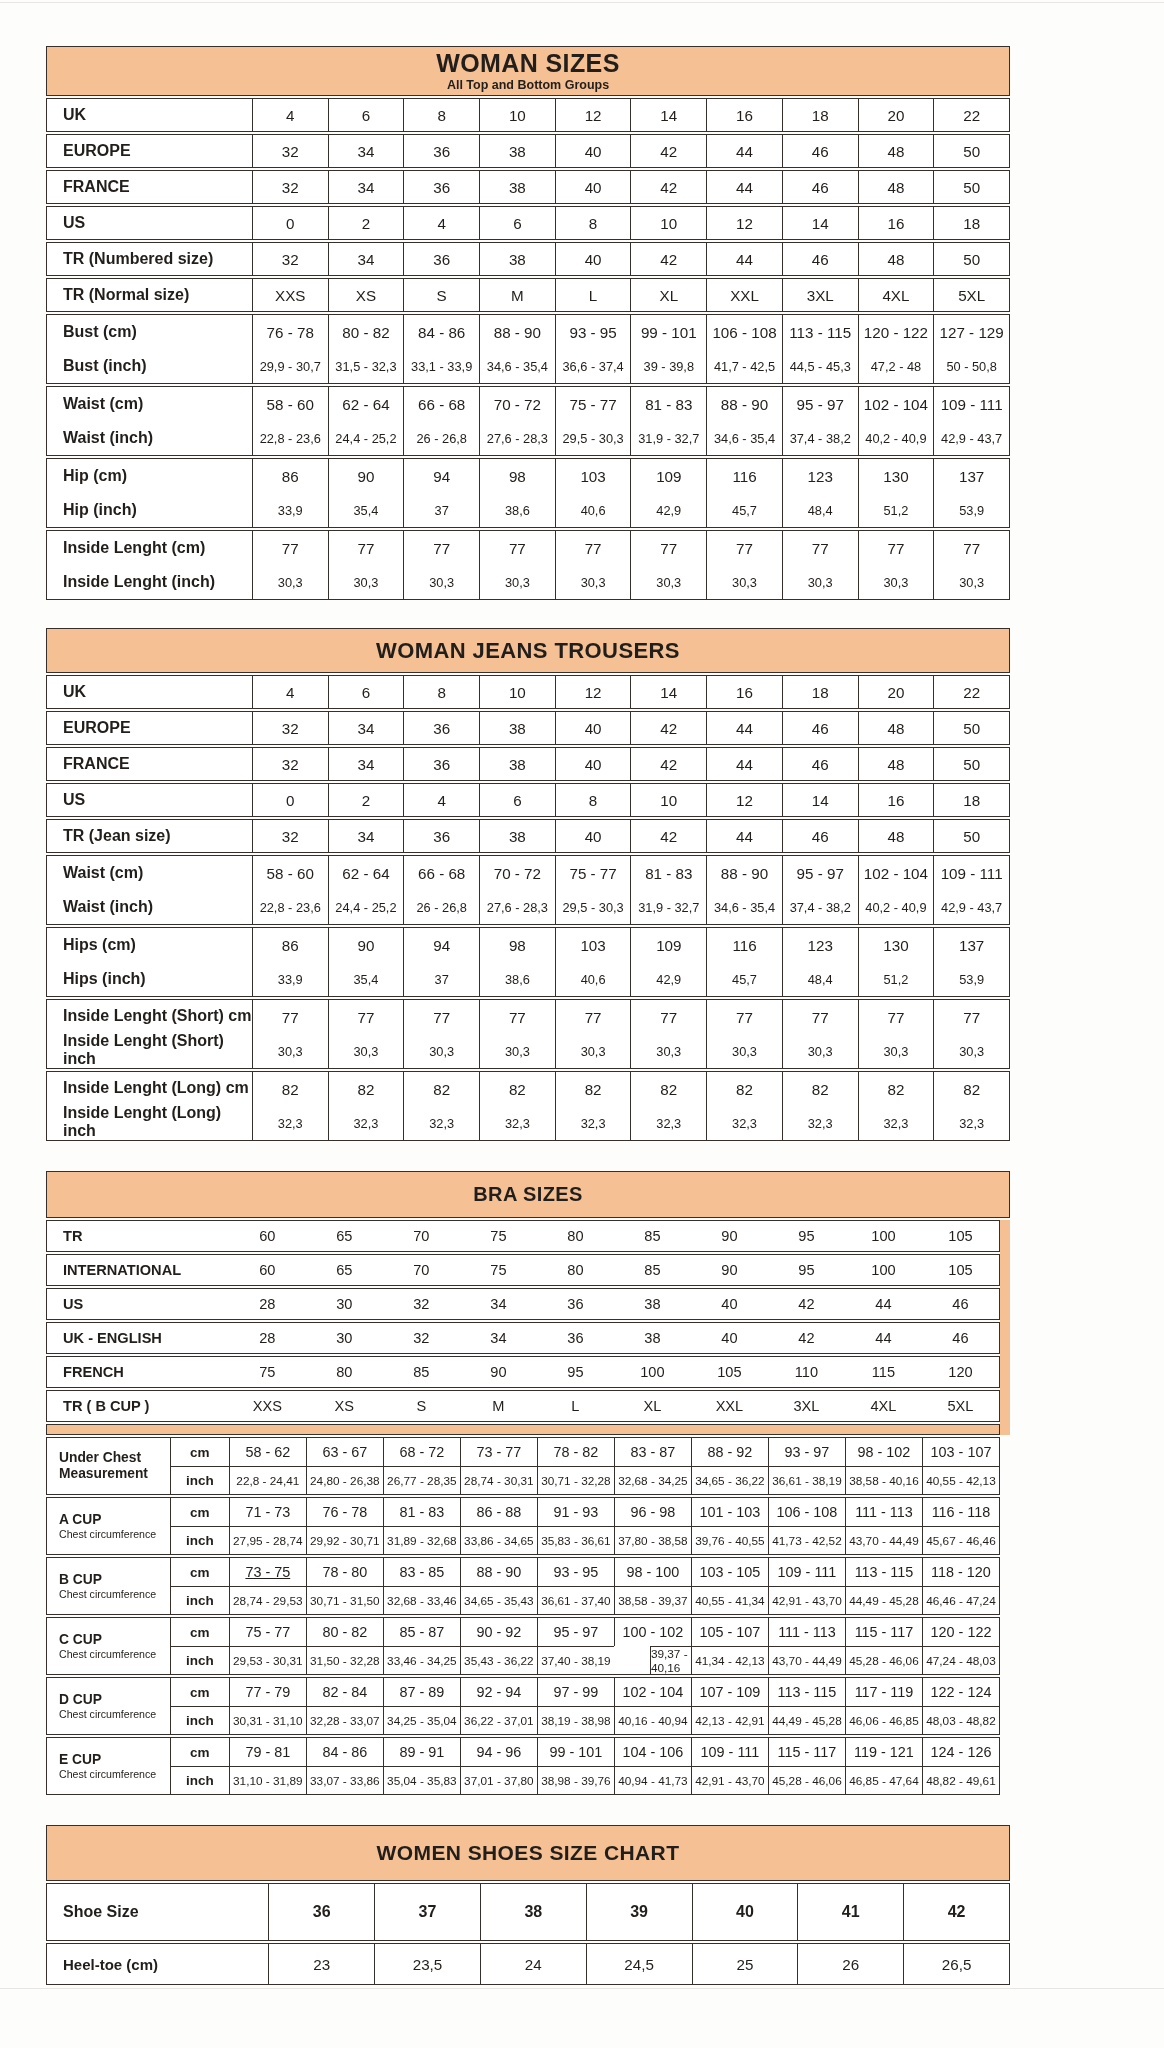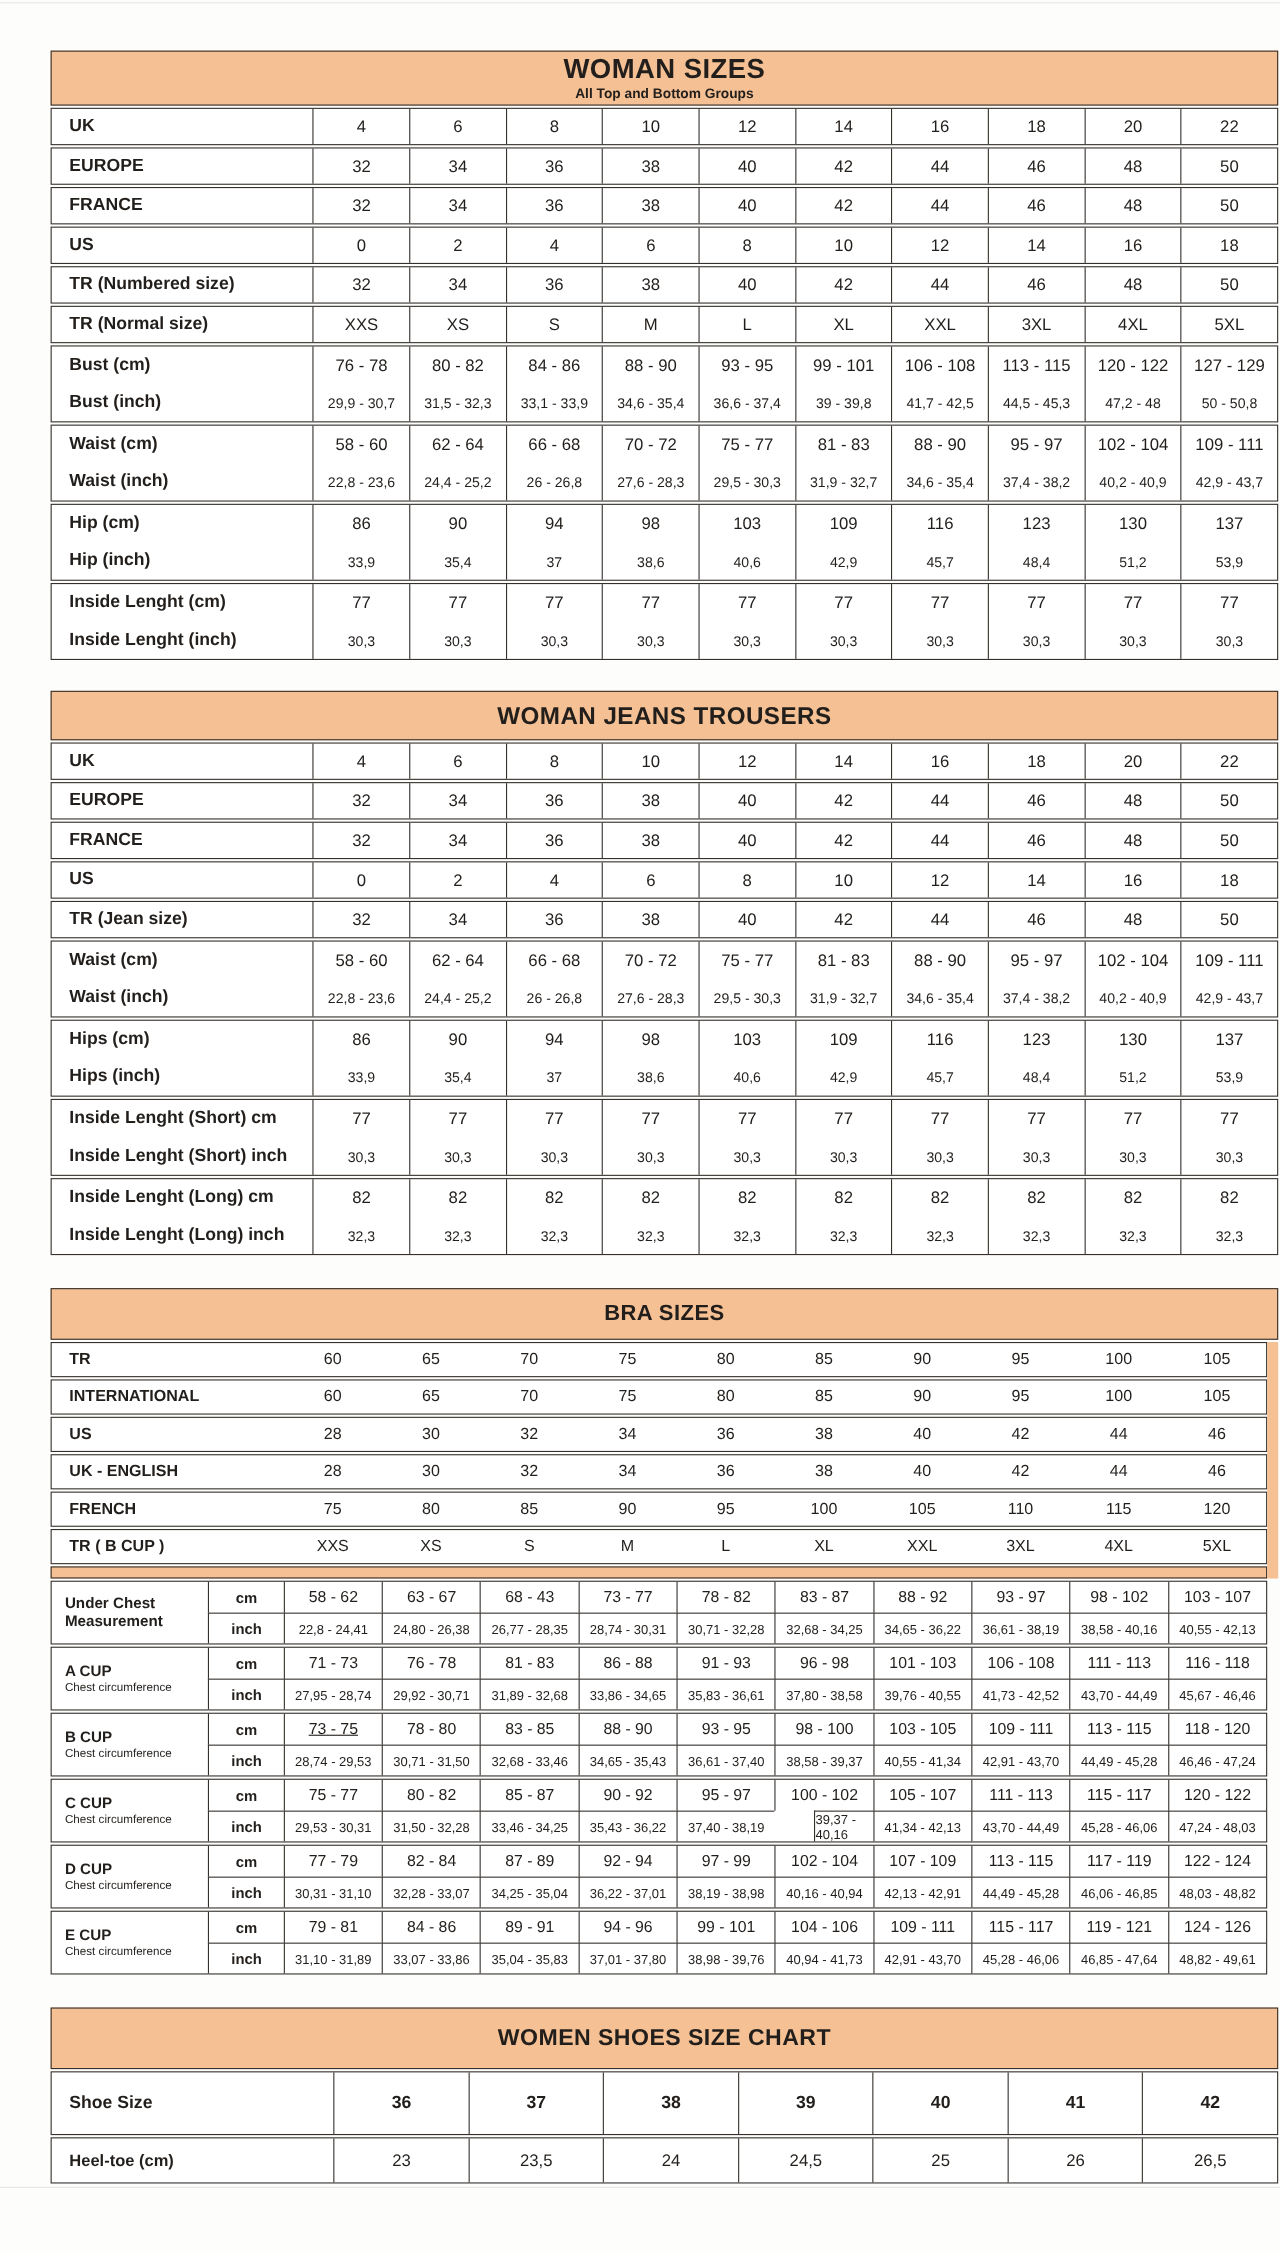--- a/index.html
+++ b/index.html
@@ -11,21 +11,21 @@
   *{box-sizing:border-box;}
   html,body{margin:0;padding:0;}
   body{
     width:1164px;height:2048px;position:relative;overflow:hidden;
     background:var(--page);color:var(--text);
     font-family:"Liberation Sans", sans-serif;
   }
   .hl{position:absolute;left:0;width:100%;height:1px;background:#e7e6e4;}
   .hl.top{top:2px;}
   .hl.bottom{top:1988px;}
-  .content{position:absolute;left:46px;top:0;width:1116px;}
+  .content{position:absolute;left:46px;top:0;width:964px;}
   section.tbl{display:block;}
   #t-sizes{margin-top:46px;}
   #t-jeans{margin-top:28px;}
   #t-bra{margin-top:30px;}
   #t-shoes{margin-top:30px;}
 
   .thead{
     background:var(--accent);border:1.6px solid var(--border);
     display:flex;flex-direction:column;align-items:center;justify-content:center;
     margin-bottom:2px;text-align:center;
@@ -1082,21 +1082,21 @@
       <div class="sep"></div>
     </div>
     <div class="tbody bra-cups" data-kind="cups">
         <div class="cupgroup">
           <div class="cuplabel">
             <div class="cupname">Under Chest Measurement</div>
           </div>
           <div class="ccell unit" style="grid-area: 1 / 2;">cm</div>
           <div class="ccell val" style="grid-area: 1 / 3;">58 - 62</div>
           <div class="ccell val" style="grid-area: 1 / 4;">63 - 67</div>
-          <div class="ccell val" style="grid-area: 1 / 5;">68 - 43</div>
+          <div class="ccell val" style="grid-area: 1 / 5;">68 - 72</div>
           <div class="ccell val" style="grid-area: 1 / 6;">73 - 77</div>
           <div class="ccell val" style="grid-area: 1 / 7;">78 - 82</div>
           <div class="ccell val" style="grid-area: 1 / 8;">83 - 87</div>
           <div class="ccell val" style="grid-area: 1 / 9;">88 - 92</div>
           <div class="ccell val" style="grid-area: 1 / 10;">93 - 97</div>
           <div class="ccell val" style="grid-area: 1 / 11; text-align: center;">98 - 102</div>
           <div class="ccell val" style="grid-area: 1 / 12;">103 - 107</div>
           <div class="ccell unit tl" style="grid-area: 2 / 2;">inch</div>
           <div class="ccell val tl small" style="grid-area: 2 / 3;">22,8 - 24,41</div>
           <div class="ccell val tl small" style="grid-area: 2 / 4;">24,80 - 26,38</div>

